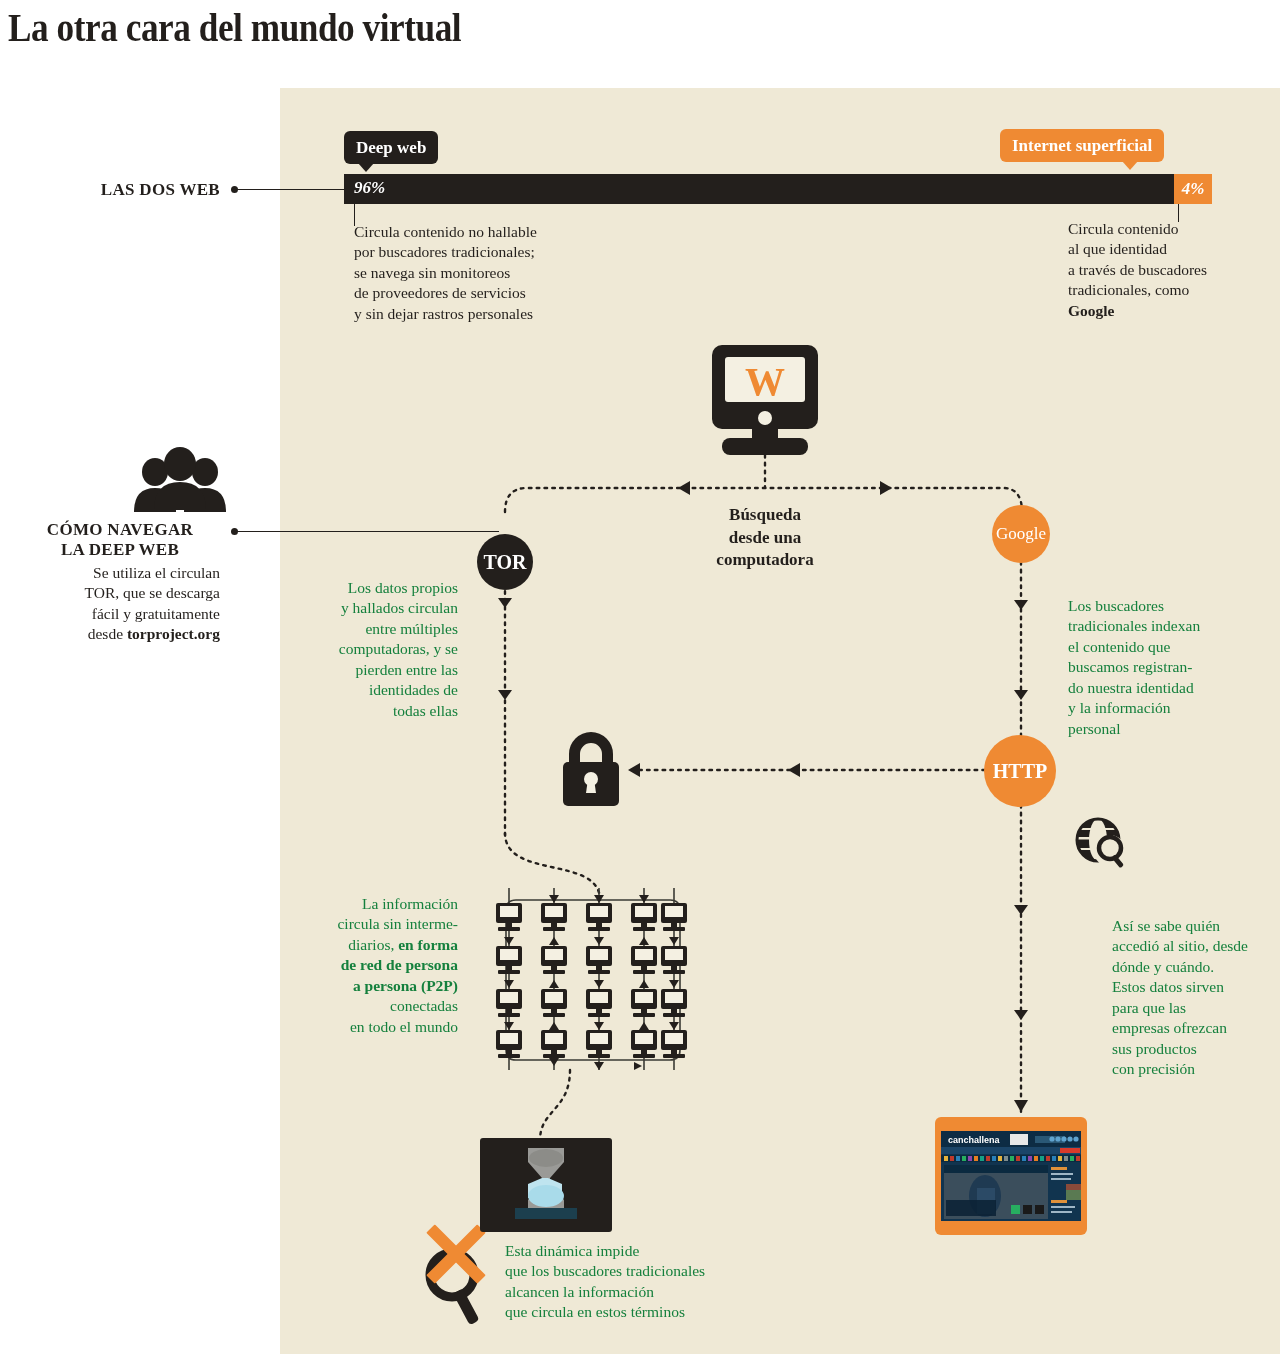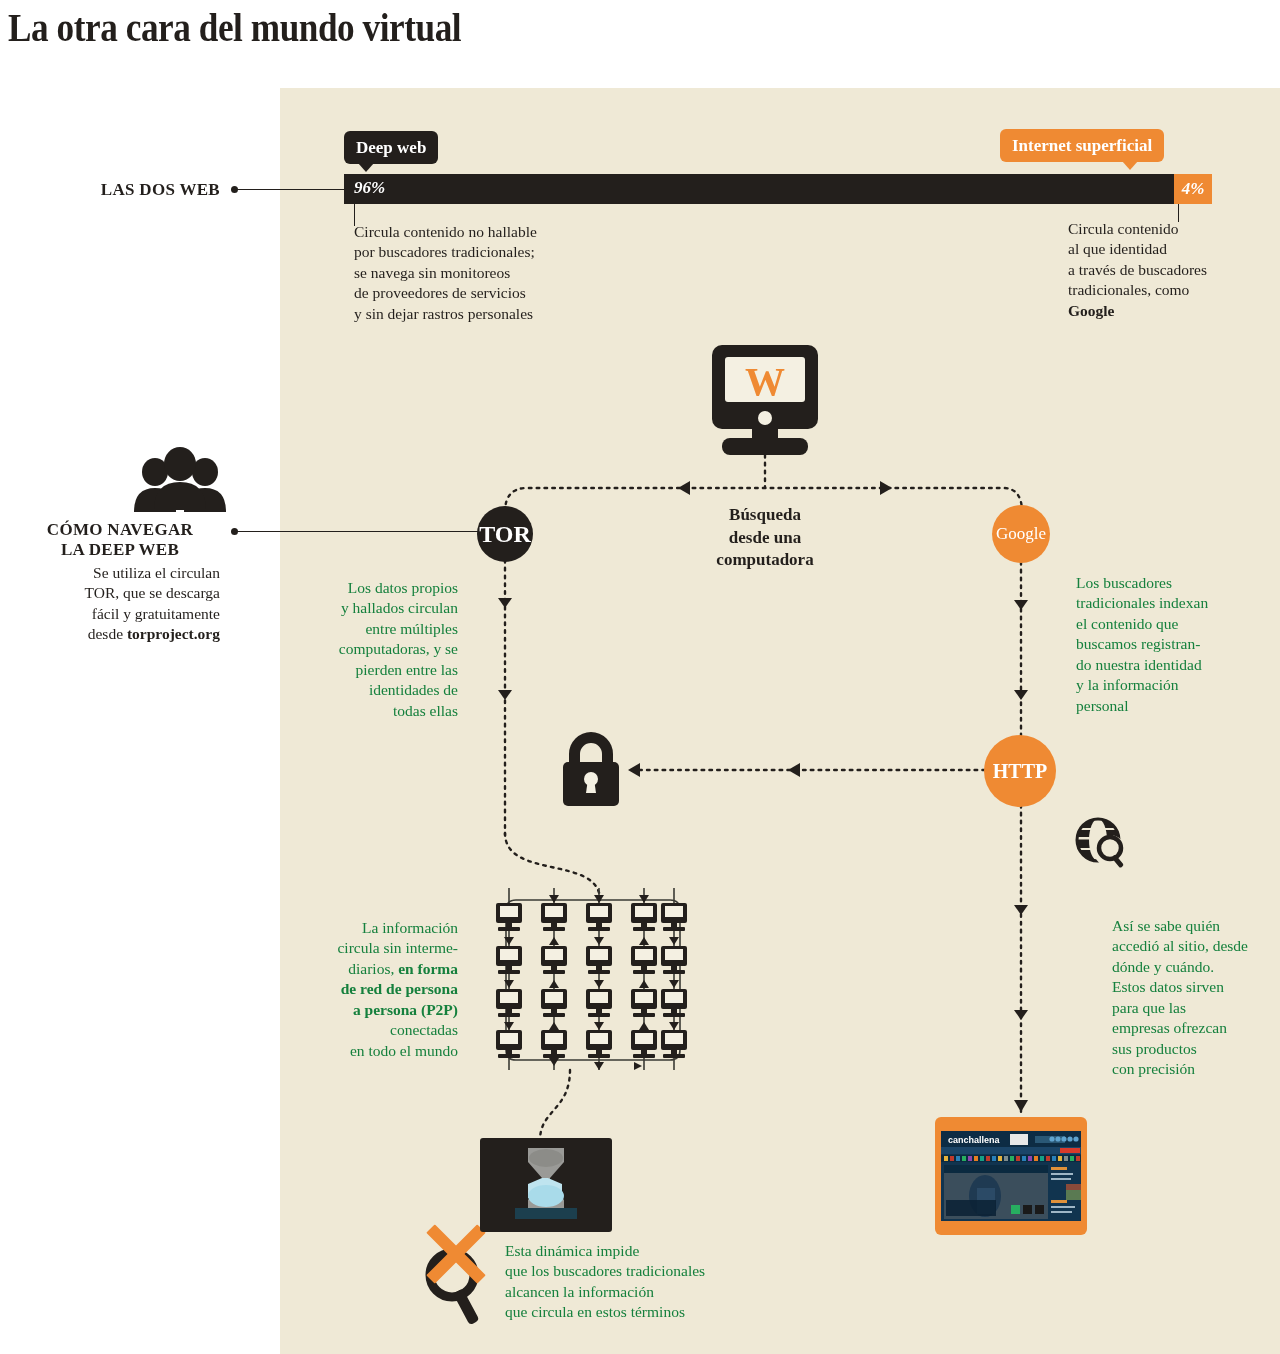--- a/index.html
+++ b/index.html
@@ -435,21 +435,21 @@
     <rect x="1051" y="1173" width="22" height="2" fill="#9fb6c6"></rect>
     <rect x="1051" y="1178" width="20" height="2" fill="#9fb6c6"></rect>
     <rect x="1066" y="1184" width="15" height="12" fill="#8a4a3a"></rect>
     <rect x="1051" y="1200" width="16" height="3" fill="#e0913a"></rect>
     <rect x="1051" y="1206" width="24" height="2" fill="#9fb6c6"></rect>
     <rect x="1051" y="1211" width="21" height="2" fill="#9fb6c6"></rect>
     <rect x="1066" y="1190" width="15" height="10" fill="#5a7a52"></rect>
   </g>
 </svg>
 
-<div class="node dark" style="left:477px;top:506px;width:56px;height:56px;font-size:24px;">
+<div class="node dark" style="left:477px;top:534px;width:56px;height:56px;font-size:20px;">
   <span>TOR</span>
 </div>
 
 <div class="node orange google" style="left:992px;top:505px;width:58px;height:58px;font-size:17px;">
   <span>Google</span>
 </div>
 
 <div class="node orange" style="left:984px;top:735px;width:72px;height:72px;font-size:20px;">
   <span>HTTP</span>
 </div>
@@ -463,29 +463,29 @@
 </div>
 
 <div class="para r" style="left:300px;top:578px;width:158px;white-space:pre-line;">Los datos propios
 y hallados circulan
 entre múltiples
 computadoras, y se
 pierden entre las
 identidades de
 todas ellas</div>
 
-<div class="para" style="left:1068px;top:573px;width:190px;white-space:pre-line;margin-left:8px;">Los buscadores
+<div class="para" style="left:1068px;top:596px;width:190px;white-space:pre-line;">Los buscadores
 tradicionales indexan
 el contenido que
 buscamos registran-
 do nuestra identidad
 y la información
 personal</div>
 
-<div class="para r" style="left:290px;top:894px;width:168px;margin-top:24px;">
+<div class="para r" style="left:290px;top:894px;width:168px;">
   <span style="white-space:pre-line;">La información
 circula sin interme-
 diarios, </span><b style="white-space:pre-line;">en forma
 de red de persona
 a persona (P2P)</b><span style="white-space:pre-line;">
 conectadas
 en todo el mundo</span>
 </div>
 
 <div class="para" style="left:1112px;top:886px;width:186px;white-space:pre-line;margin-top:30px;">Así se sabe quién

